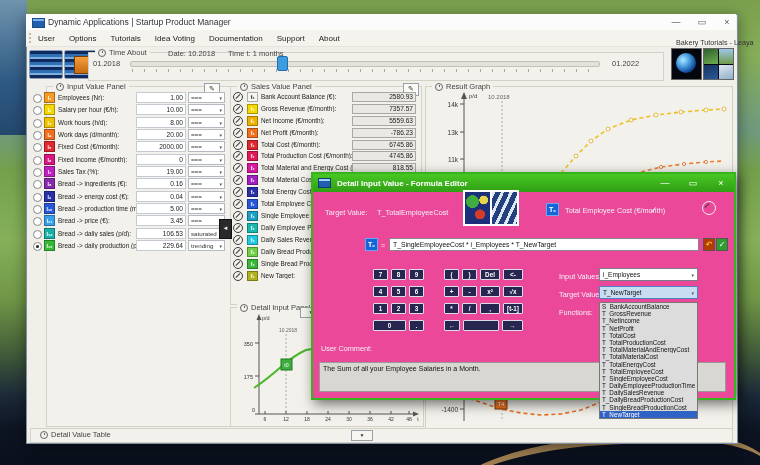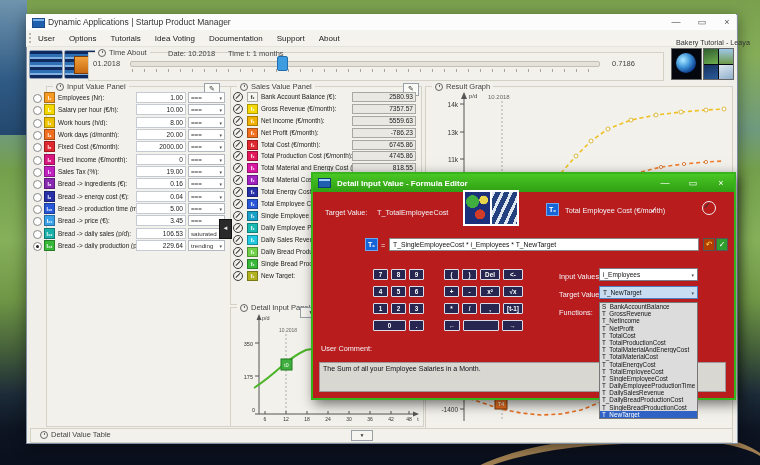--- a/index.html
+++ b/index.html
@@ -48,21 +48,21 @@
   .rowlabel{position:absolute;font-size:6.4px;color:#222;white-space:nowrap;overflow:hidden}
   .valbox{position:absolute;background:#fff;border:1px solid #c6cad2;font-size:6.6px;color:#222;text-align:right;padding-right:2px;box-sizing:border-box;line-height:9px}
   .tvalbox{position:absolute;background:#e9e8e3;border:1px solid #a8a8a2;font-size:6.6px;color:#222;text-align:right;padding-right:2px;box-sizing:border-box;line-height:8.5px}
   .modebox{position:absolute;background:#fff;border:1px solid #b4b8c0;font-size:6.2px;color:#333;display:flex;align-items:center;justify-content:space-between;padding:0 2px;box-sizing:border-box}
   .chev{font-size:5px;color:#555}
   .editcirc{width:10px;height:10px;border:1.4px solid #3a3a3a;border-radius:50%;position:absolute;box-sizing:border-box}
   .editcirc::after{content:"";position:absolute;left:0.6px;top:3px;width:6px;height:1.3px;background:#3a3a3a;transform:rotate(-45deg)}
   .collapse-btn{position:absolute;width:20px;height:9px;background:#f6f5f0;border:1px solid #9aa0a8;font-size:5px;color:#333;text-align:center;line-height:8px}
   .splitter{left:219px;top:219px;width:11px;height:18px;background:#2a2a2a;border:1px solid #111;color:#eee;font-size:6px;text-align:center;line-height:17px;z-index:30}
   
-  .dialog{left:311px;top:172px;width:421px;height:224px;background:#b91c1c;border:2px solid #35b41c;box-shadow:3px 4px 12px rgba(0,0,0,.55);z-index:40}
+  .dialog{left:311px;top:172px;width:421px;height:224px;background:#ec4899;border:2px solid #35b41c;box-shadow:3px 4px 12px rgba(0,0,0,.55);z-index:40}
   .dlg-titlebar{position:absolute;left:0;top:0;width:100%;height:18px;background:linear-gradient(180deg,#49c723,#2f9f14);display:flex;align-items:center}
   .dlg-icon{width:11px;height:8px;background:linear-gradient(180deg,#9fd2ff 0 2px,#1f5fae 2px 100%);border:1px solid #0d3c74;margin-left:5px}
   .dlg-title{font-size:8px;font-weight:bold;color:#fff;margin-left:6px;white-space:nowrap}
   .dlg-ctl{position:absolute;top:3px;width:16px;height:12px;color:#fff;font-size:9px;text-align:center;line-height:12px}
   .dtext{position:absolute;color:#f2f2f8;font-size:7.3px;white-space:nowrap}
   .ticon{position:absolute;width:13px;height:13px;background:#1565d8;border:1px solid #6fa4ee;color:#fff;font-size:7px;font-weight:bold;text-align:center;line-height:12px;box-sizing:border-box}
   .map{position:absolute;left:150px;top:16px;width:56px;height:36px;display:flex;gap:2px;background:#fff;padding:2px;box-sizing:border-box}
   .map .tile1{flex:1;background:radial-gradient(circle at 30% 30%,#3fae3f 0 22%,transparent 23%),radial-gradient(circle at 60% 70%,#d43c2a 0 18%,transparent 19%),radial-gradient(circle at 75% 25%,#e8d44a 0 14%,transparent 15%),#1b2f7a}
   .map .tile2{flex:1;background:repeating-linear-gradient(115deg,#dfe8f0 0 3px,#23407f 3px 8px)}
   .formula-input{position:absolute;background:#fff;border:1px solid #888;font-size:6.8px;color:#111;padding:0 3px;box-sizing:border-box;line-height:12px;white-space:nowrap;overflow:hidden}
@@ -94,40 +94,40 @@
 <div class="abs menubar">
   <span class="menu-item">User</span>
   <span class="menu-item">Options</span>
   <span class="menu-item">Tutorials</span>
   <span class="menu-item">Idea Voting</span>
   <span class="menu-item">Documentation</span>
   <span class="menu-item">Support</span>
   <span class="menu-item">About</span>
 </div>
 <div class="abs grip"></div>
-<div class="abs session">Bakery Tutorial - Leaya</div>
+<div class="abs session">Bakery Tutorials - Leaya</div>
 
 <div class="abs toolbtn" style="left:29px"></div>
 <div class="abs toolbtn" style="left:64px">
     <span class="door"></span>
   </div>
 
 <div class="abs groupbox" style="left:88px;top:52px;width:574px;height:27px">
   <span class="legend">
     <span class="clock"></span>
     <span>Time About</span>
   </span>
 </div>
 <div class="abs tp-label" style="left:168px;top:49px">Date:  10.2018</div>
 <div class="abs tp-label" style="left:228px;top:49px">Time t:   1 months</div>
 <div class="abs tp-label" style="left:93px;top:59px">01.2018</div>
 <div class="abs slider-track"></div>
 <div class="abs slider-thumb"></div>
 <div class="abs slider-ticks"></div>
-<div class="abs tp-label" style="left:612px;top:59px">0.7186</div>
+<div class="abs tp-label" style="left:612px;top:59px">01.2022</div>
 
 <div class="abs thumbimg" style="left:671px">
     <span class="earth"></span>
   </div>
 <div class="abs thumbimg" style="left:703px">
   <div class="pgrid">
     <div style="background:linear-gradient(160deg,#2f5e2f,#6fae4f)"></div>
     <div style="background:linear-gradient(180deg,#9ec7e8,#6f9a4a)"></div>
     <div style="background:linear-gradient(160deg,#16325e,#2a5a9a)"></div>
     <div style="background:linear-gradient(160deg,#dfe8f0,#8fb0cc)"></div>

